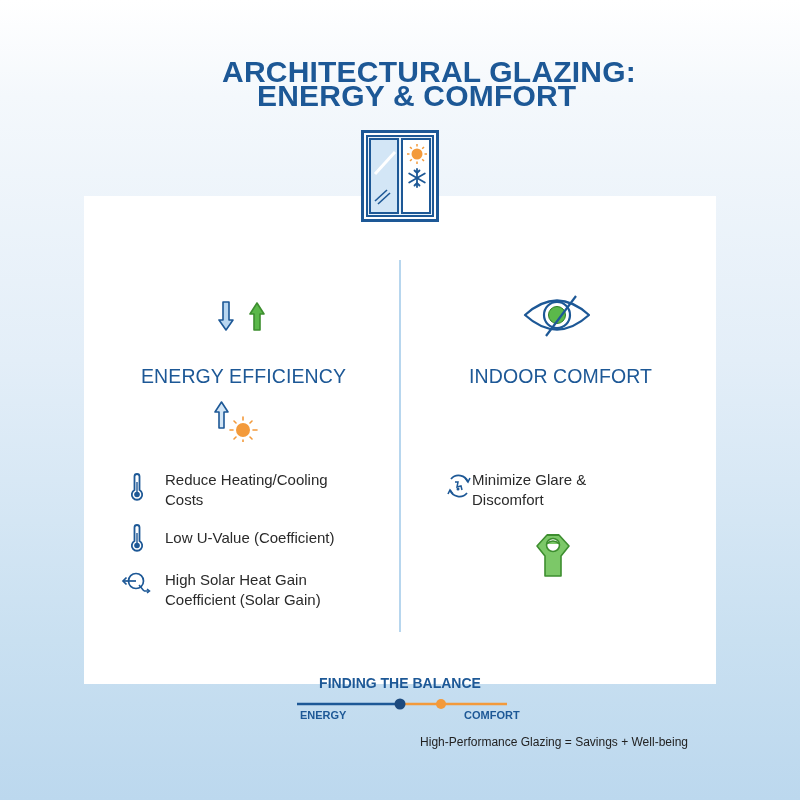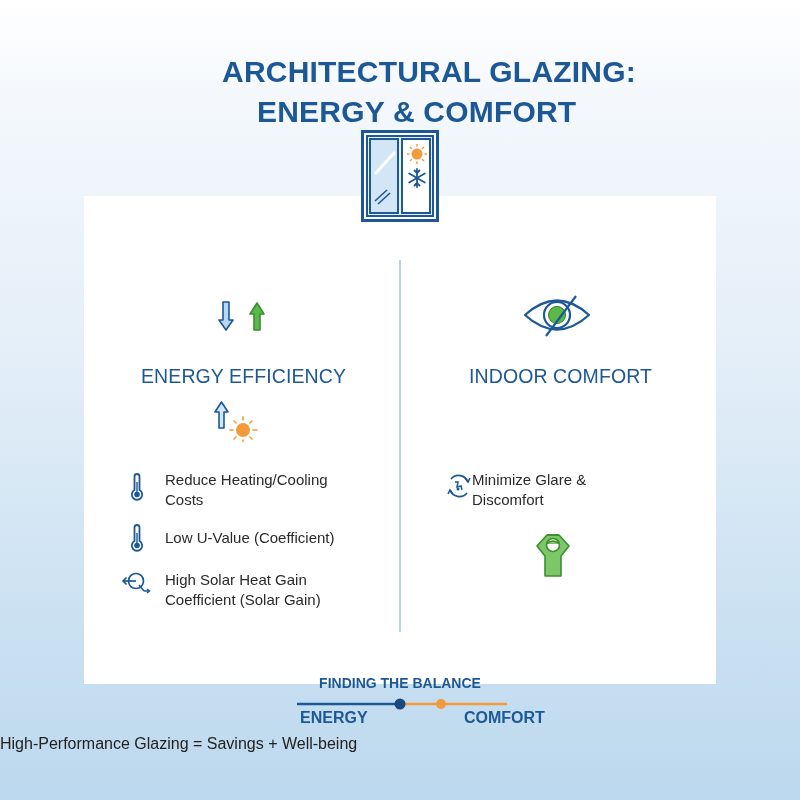--- a/index.html
+++ b/index.html
@@ -8,21 +8,21 @@
       position: relative;
       font-family: "Liberation Sans", sans-serif;
       background: linear-gradient(180deg, #ffffff 0%, #f4f8fc 12%, #e3eef8 45%, #c9e0f1 80%, #bcd8ee 100%);
     }
     .title {
       position: absolute; left: 0; width: 800px;
       font-weight: bold; color: #1d5896; font-size: 30px;
       letter-spacing: 0.2px;
     }
     .title.l1 { top: 55px; text-align: center; margin-left: 29px; }
-    .title.l2 { top: 95px; left: 257px; width: auto; }
+    .title.l2 { top: 79px; left: 257px; width: auto; }
     .window-icon { position: absolute; left: 361px; top: 130px; width: 78px; height: 92px; }
     .card {
       position: absolute; left: 84px; top: 196px; width: 632px; height: 488px;
       background: #ffffff;
     }
     .divider {
       position: absolute; left: 399px; top: 260px; width: 2px; height: 372px;
       background: #b7d6ee;
     }
     .window-icon { z-index: 2; }
@@ -33,25 +33,25 @@
     }
     .item-text {
       position: absolute; color: #2a2a2a; font-size: 15px; line-height: 20px;
     }
     .balance-title {
       position: absolute; top: 675px; left: 0; width: 800px; text-align: center;
       font-weight: bold; color: #1d5896; font-size: 14px;
     }
     .balance-bar { position: absolute; top: 697px; left: 297px; width: 210px; height: 14px; }
     .bal-label {
-      position: absolute; top: 709px; font-weight: bold; color: #1d5896; font-size: 16px;
+      position: absolute; top: 709px; font-weight: bold; color: #1d5896; font-size: 11px;
     }
     .tagline {
-      position: absolute; top: 735px; left: 0; width: 688px; text-align: left;
-      color: #222; font-size: 16px;
+      position: absolute; top: 735px; left: 0; width: 688px; text-align: right;
+      color: #222; font-size: 12px;
     }
   </style>
 </head>
 <body>
 
 <div class="title l1">ARCHITECTURAL GLAZING:</div>
 <div class="title l2">ENERGY &amp; COMFORT</div>
 
 <div class="card"></div>
 

